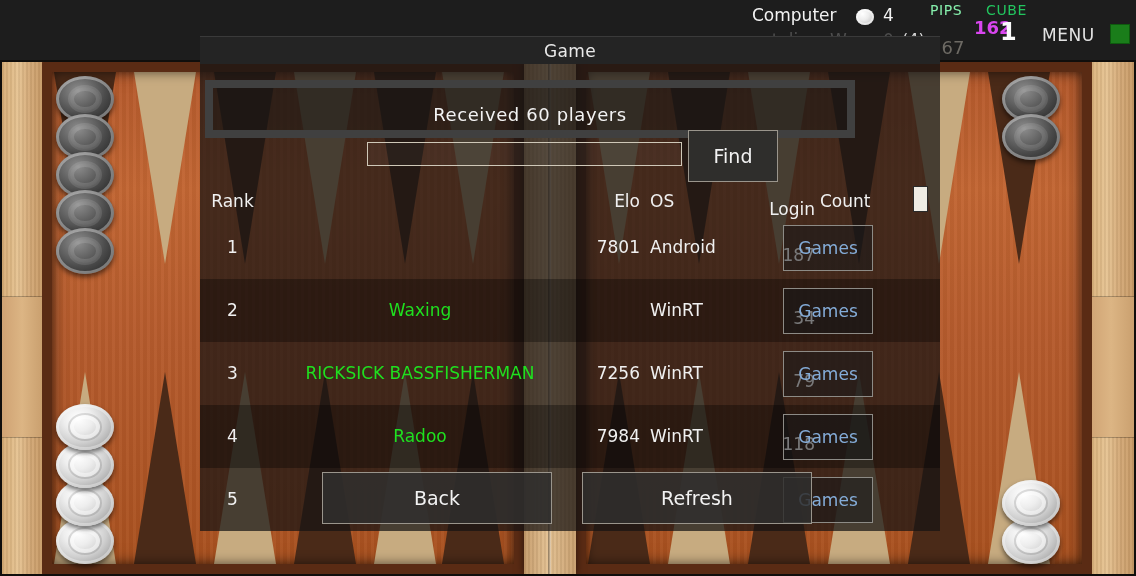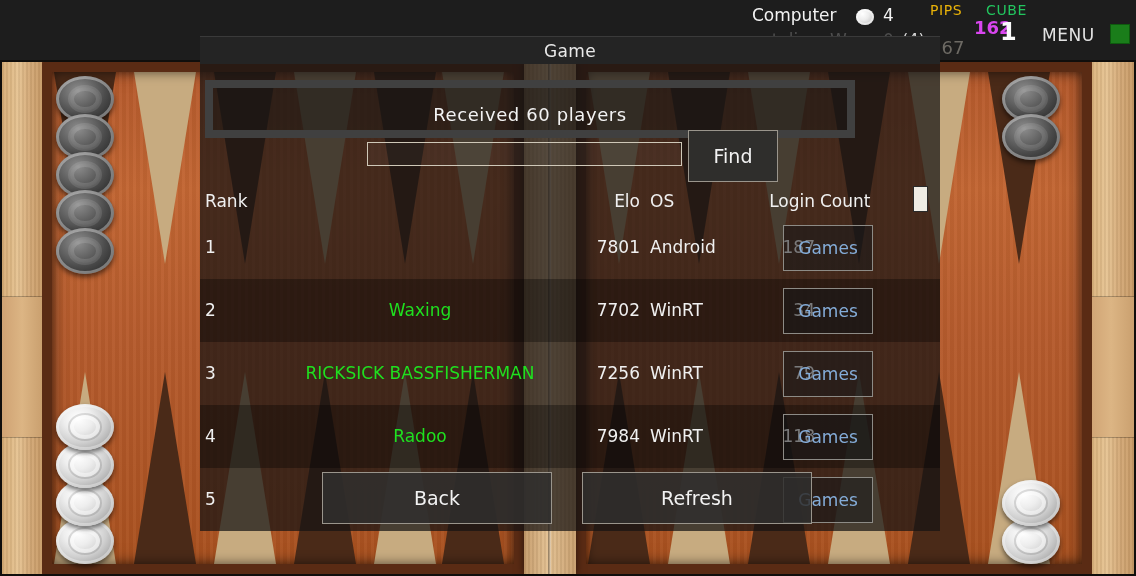--- a/index.html
+++ b/index.html
@@ -83,21 +83,21 @@
   .sc-name.p1{ left:2px; top:1px; color:#f2f2f2; }
   .sc-name.p2{ left:2px; top:1px; color:#4e4e4e; }
   .sc-dot{ position:absolute; left:106px; top:5px; width:18px; height:16px; border-radius:50%;
     background:radial-gradient(ellipse at 36% 30%, #fff, #ececec 40%, #c9c9c9 75%, #a8a8a8 100%);
     box-shadow:inset 0 0 0 2px rgba(255,255,255,.5);}
   .sc-val{ position:absolute; left:133px; top:1px; font-size:17px; }
   .sc-val.p1{ color:#f4f4f4; } .sc-val.p2{ color:#4e4e4e; }
   .match-len{ position:absolute; left:152px; top:26px; color:#d8d8d8; font-size:16px; }
 
   .pips{ position:absolute; left:930px; top:2px; width:56px; text-align:left; }
-  .pips-label{ color:#eab308; font-size:14px; letter-spacing:.6px; }
+  .pips-label{ color:#86efac; font-size:14px; letter-spacing:.6px; }
   .pips-a{ color:#d946ef; font-size:18px; font-weight:bold; line-height:20px;margin-left:44px; }
   .pips-b{ color:#6d6a64; font-size:18px; line-height:20px; }
   .cube{ position:absolute; left:986px; top:2px; width:60px; text-align:left; }
   .cube-label{ color:#22c55e; font-size:14px; letter-spacing:.6px; }
   .cube-val{ color:#fafafa; font-size:24px; font-weight:bold; line-height:28px; padding-left:14px;}
   .menu{ position:absolute; left:1042px; top:25px; color:#e3e3e3; font-size:17px; letter-spacing:.5px;}
   .menu-sq{ position:absolute; left:1110px; top:24px; width:20px; height:20px;
      background:#1a7d1a; box-shadow:inset 0 0 0 1px #0e5a0e;}
 
   
@@ -115,25 +115,25 @@
      border:1px solid #9a958c; background:#2f2e2c; color:#f2f2f2; font-size:19px;
      display:flex; align-items:center; justify-content:center; }
 
   .thead{ position:absolute; left:0; top:122px; width:740px; height:30px; color:#e0a540; font-size:16px;}
   .tbody{ position:absolute; left:0; top:152px; width:740px; height:315px; }
 
   .row{ position:relative; width:740px; height:63px; }
   .row.alt{ background:rgba(0,0,0,.32); }
   .cell{ position:absolute; top:0; height:63px; line-height:63px; font-size:17px; color:#f0f0f0; }
   .thead .cell{ height:30px; line-height:30px; }
-  .c-rank { left:5px;   width:55px;  }
+  .c-rank { left:5px;   width:55px;  text-align:center; }
   .c-name { left:60px;  width:320px; text-align:center; }
   .c-elo  { left:380px; width:60px;  text-align:right; }
   .c-os   { left:450px; width:85px;  text-align:left; }
-  .c-login{ left:540px; width:75px;  text-align:right; }
+  .c-login{ left:540px; width:75px;  text-align:right;margin-top:8px; }
   .c-count{ left:620px; width:55px;  text-align:left; }
   .name-green{ color:#1fe01f; }
 
   .games-btn{ position:absolute; left:583px; top:9px; width:90px; height:46px;
      border:1px solid #8d8b86; background:rgba(24,24,26,.55);
      color:#84acd8; font-size:17px; display:flex; align-items:center; justify-content:center; }
 
   .scrollbar{ position:absolute; left:712px; top:122px; width:18px; height:330px; }
   .scroll-thumb{ position:absolute; left:1px; top:0px; width:15px; height:26px;
      background:#efece4; border:1px solid #2a2a2a; }
@@ -272,21 +272,20 @@
           <div class="cell c-rank">1</div>
           <div class="cell c-elo">7801</div>
           <div class="cell c-os">Android</div>
           <div class="cell c-login">187</div>
           <div class="cell c-count"></div>
           <div class="games-btn">Games</div>
         </div>
         <div class="row alt">
           <div class="cell c-rank">2</div>
           <div class="cell c-name name-green">Waxing</div>
-          <div class="cell c-elo">7702</div>
           <div class="cell c-os">WinRT</div>
           <div class="cell c-login">34</div>
           <div class="cell c-count"></div>
           <div class="games-btn">Games</div>
         </div>
         <div class="row">
           <div class="cell c-rank">3</div>
           <div class="cell c-name name-green">RICKSICK  BASSFISHERMAN</div>
           <div class="cell c-elo">7256</div>
           <div class="cell c-os">WinRT</div>

